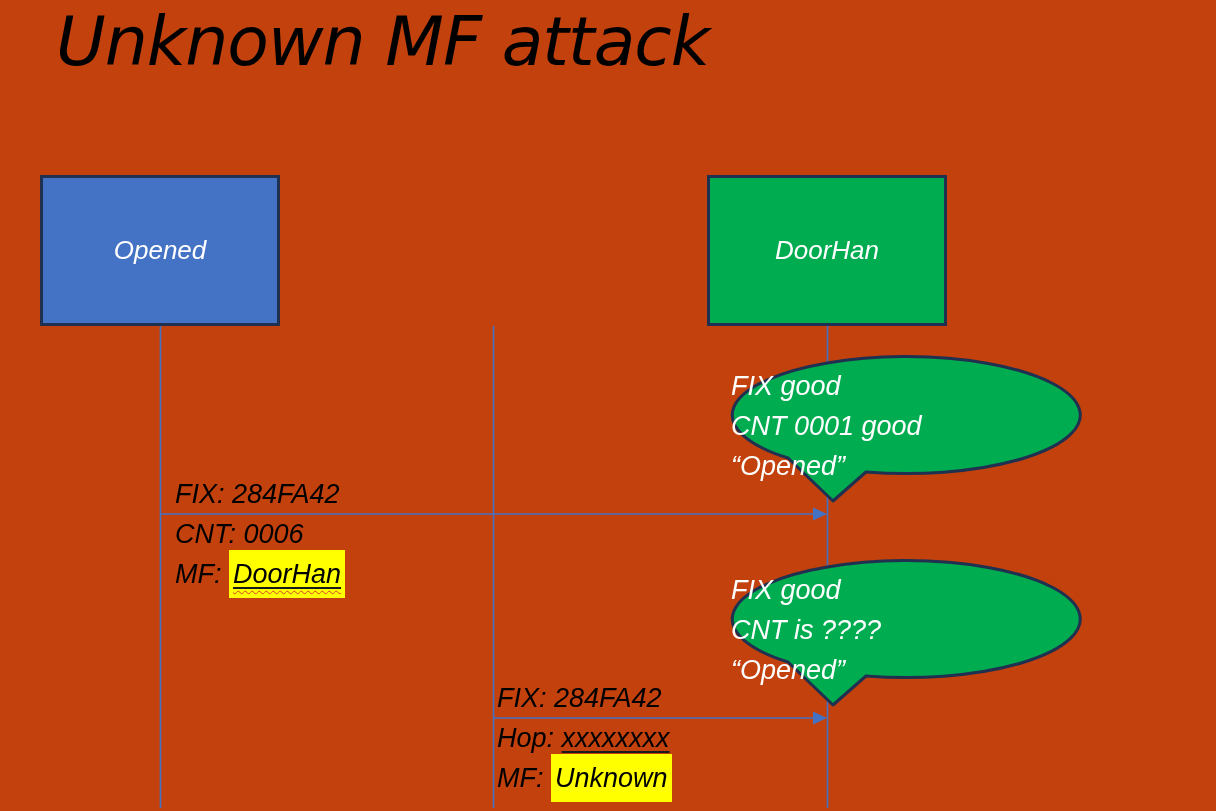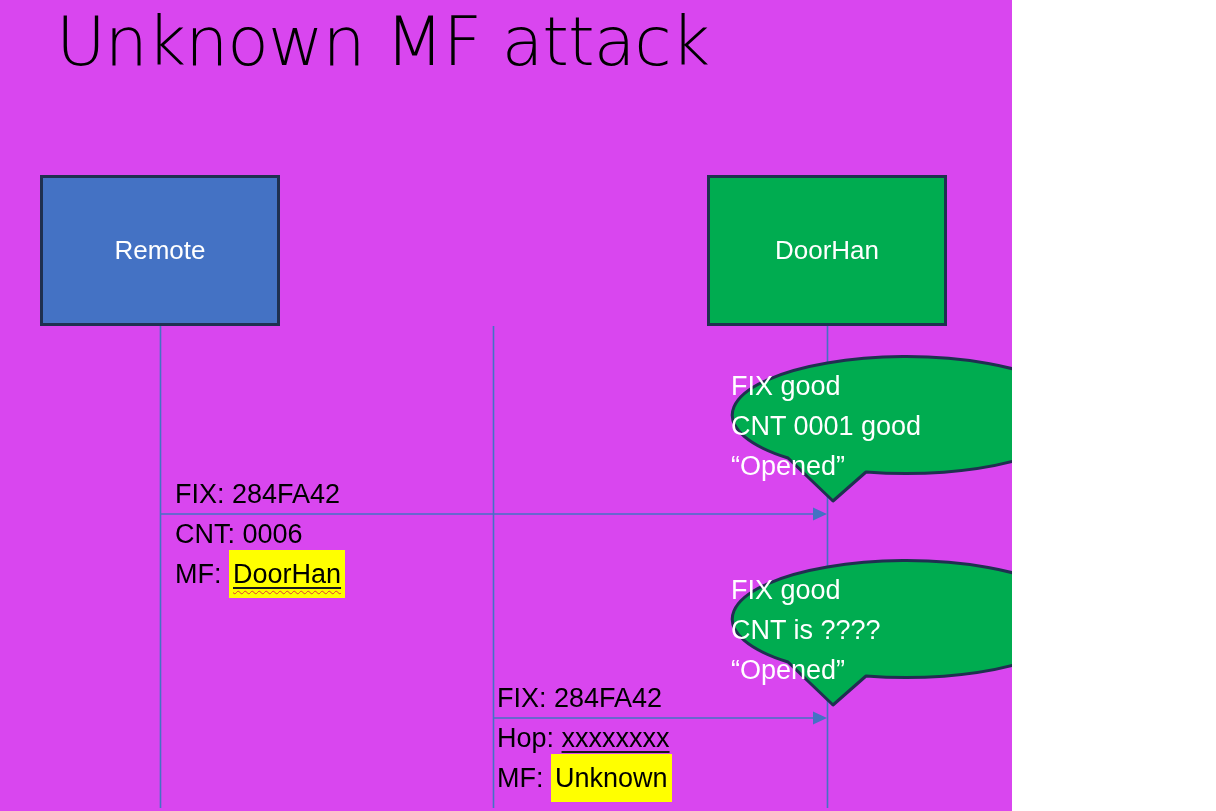--- a/index.html
+++ b/index.html
@@ -1,23 +1,24 @@
 <!DOCTYPE html>
 <html style="--remote-fill: #4472C4; --flipper-fill: #ED7D31; --receiver-fill: #00AC50; --shape-border: #1F3050; --connector: #4472C4; --highlight: #FFFF00; --spellcheck-red: #DD3C32; --text-on-shape: #FFFFFF; --text: #000000;"><head>
 <meta charset="utf-8">
 <style>
   html, body { margin: 0; padding: 0; background: #ffffff; }
   .slide {
     position: relative;
-    width: 1012px;
+    width: 1216px;
     height: 811px;
-    background: #d946ef;
+    background: #c2410c;
     overflow: hidden;
     font-family: "Liberation Sans", sans-serif;
     color: var(--text, #000);
+    font-style: italic;
   }
   .title {
     position: absolute;
     left: 56px;
     top: 2px;
     font-size: 68px;
     font-weight: 200;
     font-family: "DejaVu Sans", "Liberation Sans", sans-serif;
     letter-spacing: -1px;
     color: var(--text, #000);
@@ -108,21 +109,21 @@
     <polygon class="ah" points="813,507.5 813,520.5 827,514"></polygon>
 
     <line class="connector" x1="493.5" y1="718" x2="814" y2="718"></line>
     <polygon class="ah" points="813,711.5 813,724.5 827,718"></polygon>
 
     <path class="bubble" d="M 788 458 A 174 58.5 0 1 1 866 472 L 833 501 Z"></path>
     <path class="bubble" d="M 788 662 A 174 58.5 0 1 1 866 676 L 833 705 Z"></path>
   </svg>
 
   <div class="actor actor-remote">
-    <span>Remote</span>
+    <span>Opened</span>
   </div>
   <div class="actor actor-receiver">
     <span>DoorHan</span>
   </div>
 
   <div class="msg-label" id="msg1">
     <div class="msg-line">FIX: 284FA42</div>
     <div class="msg-line">CNT: 0006</div>
     <div class="msg-line">
       <span>MF: </span><span class="hl"><span class="sq"><span class="ul">DoorHan</span></span></span>

